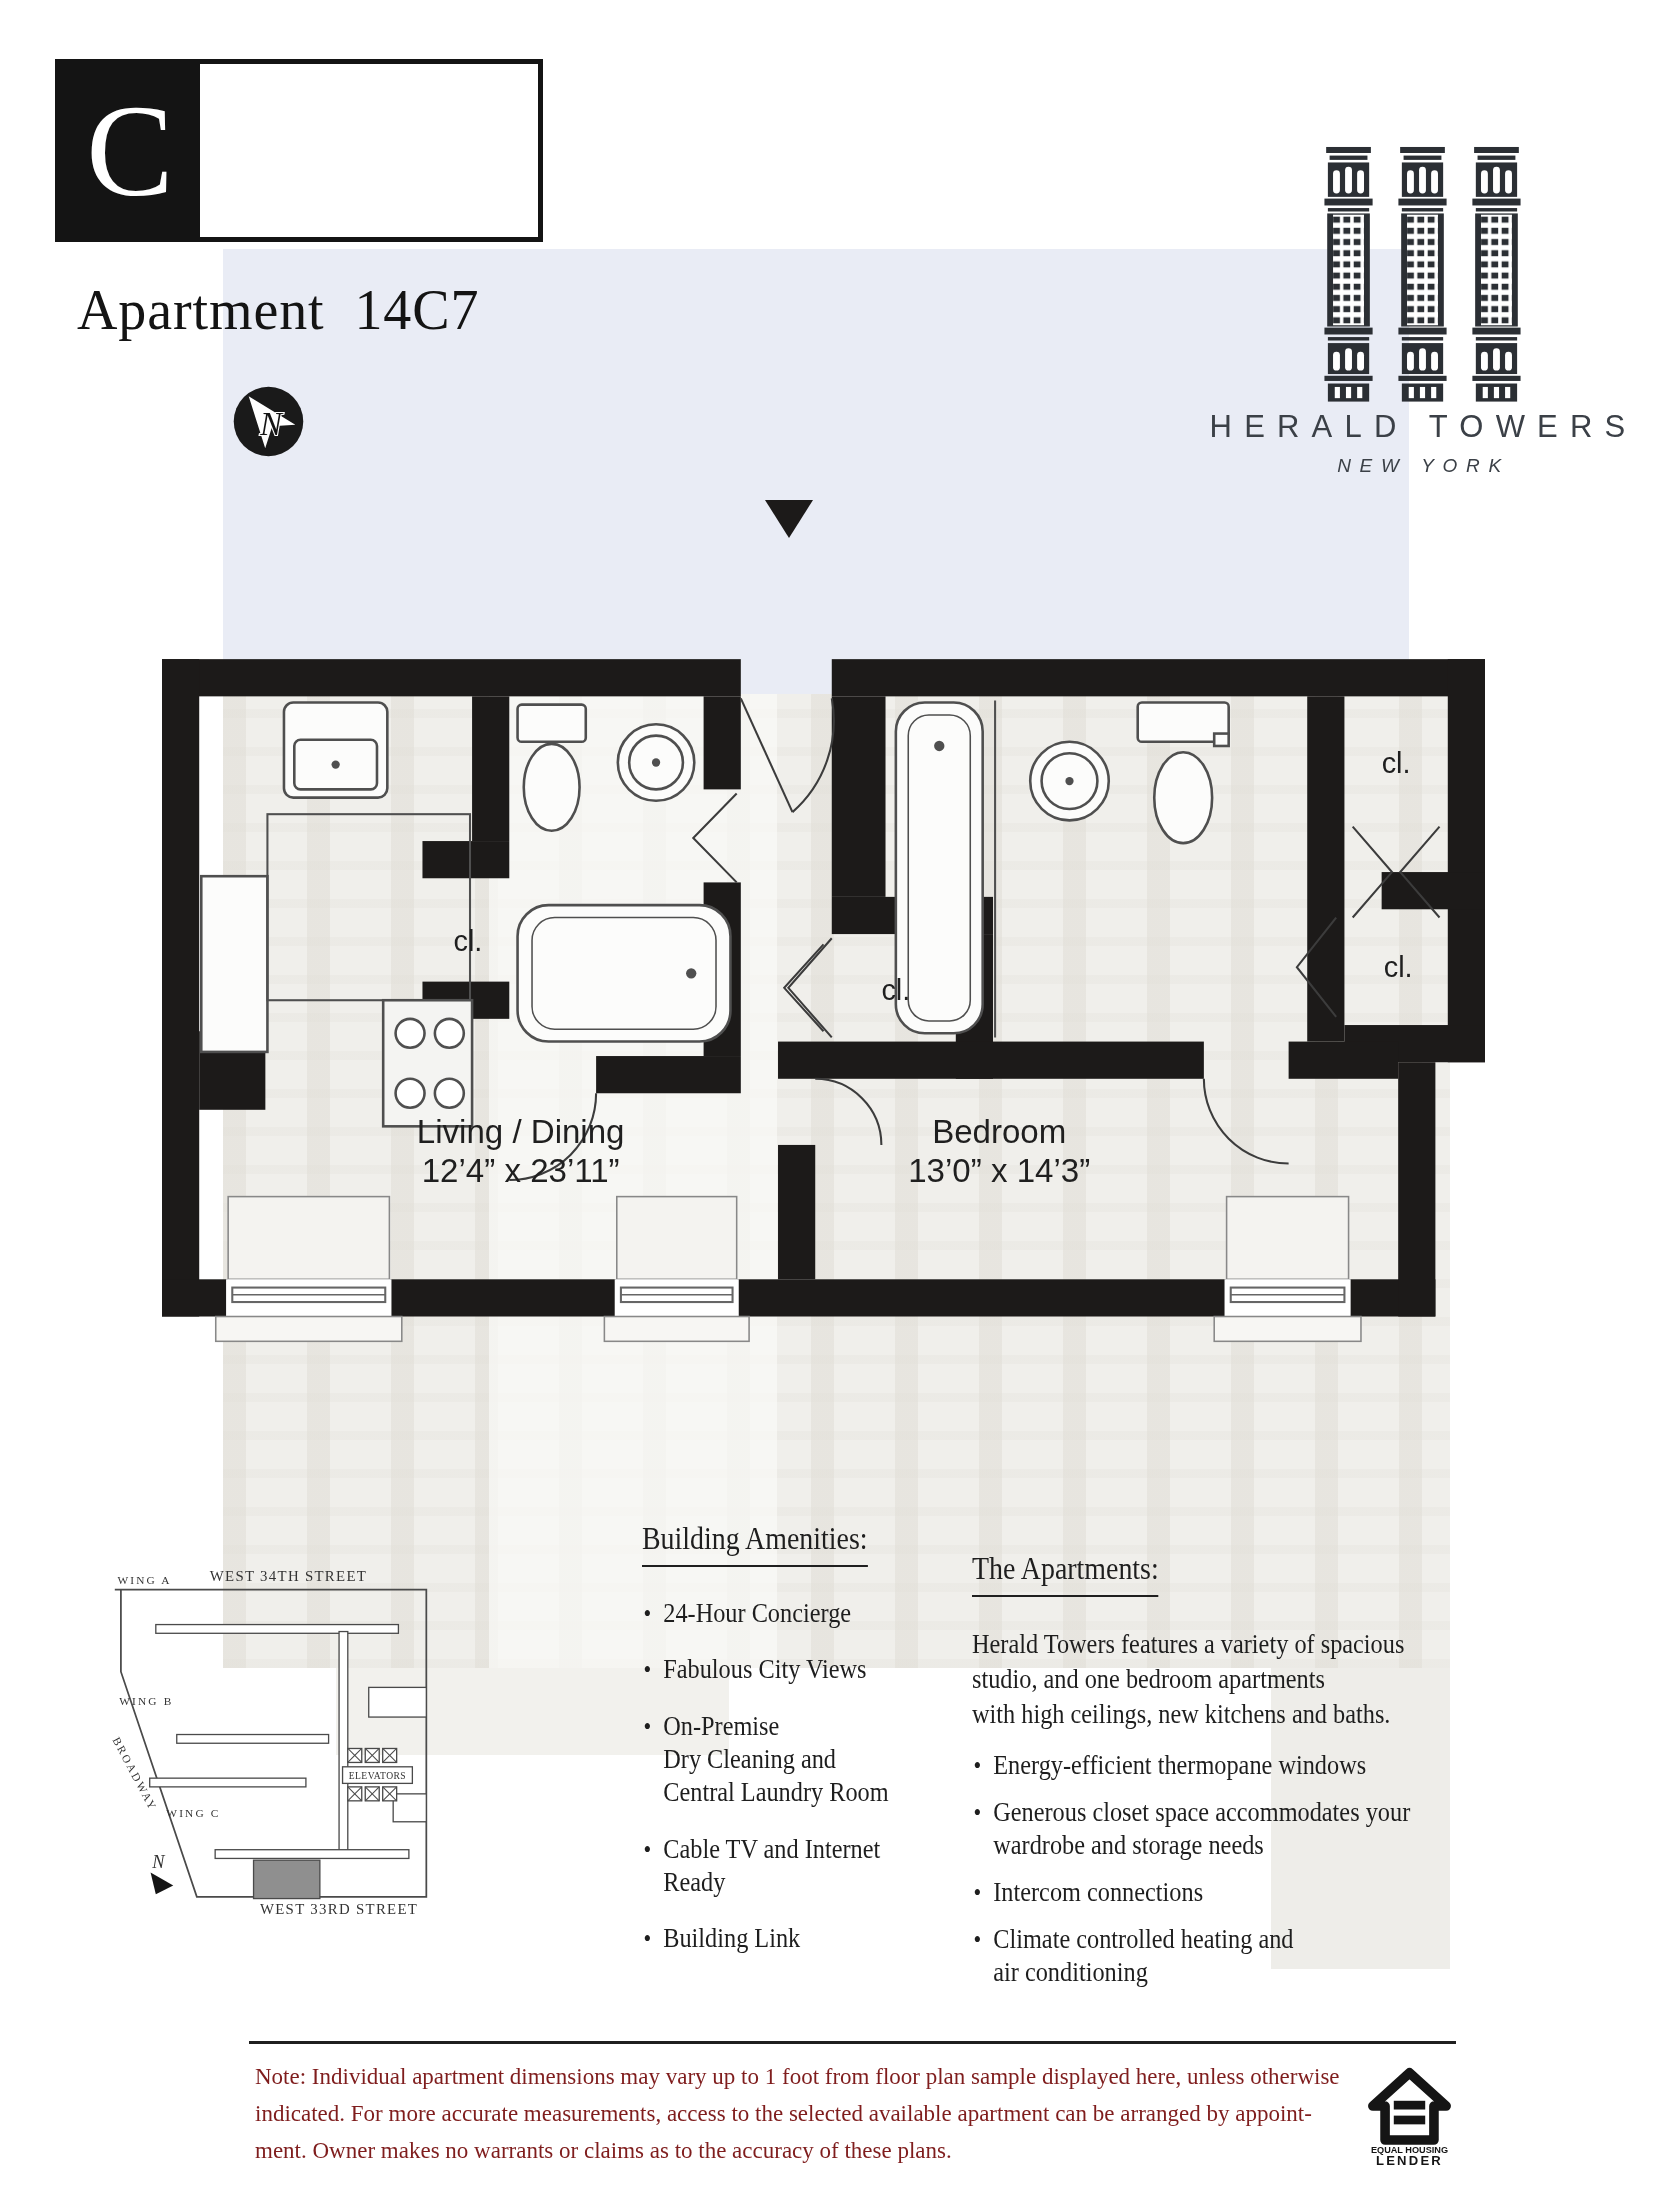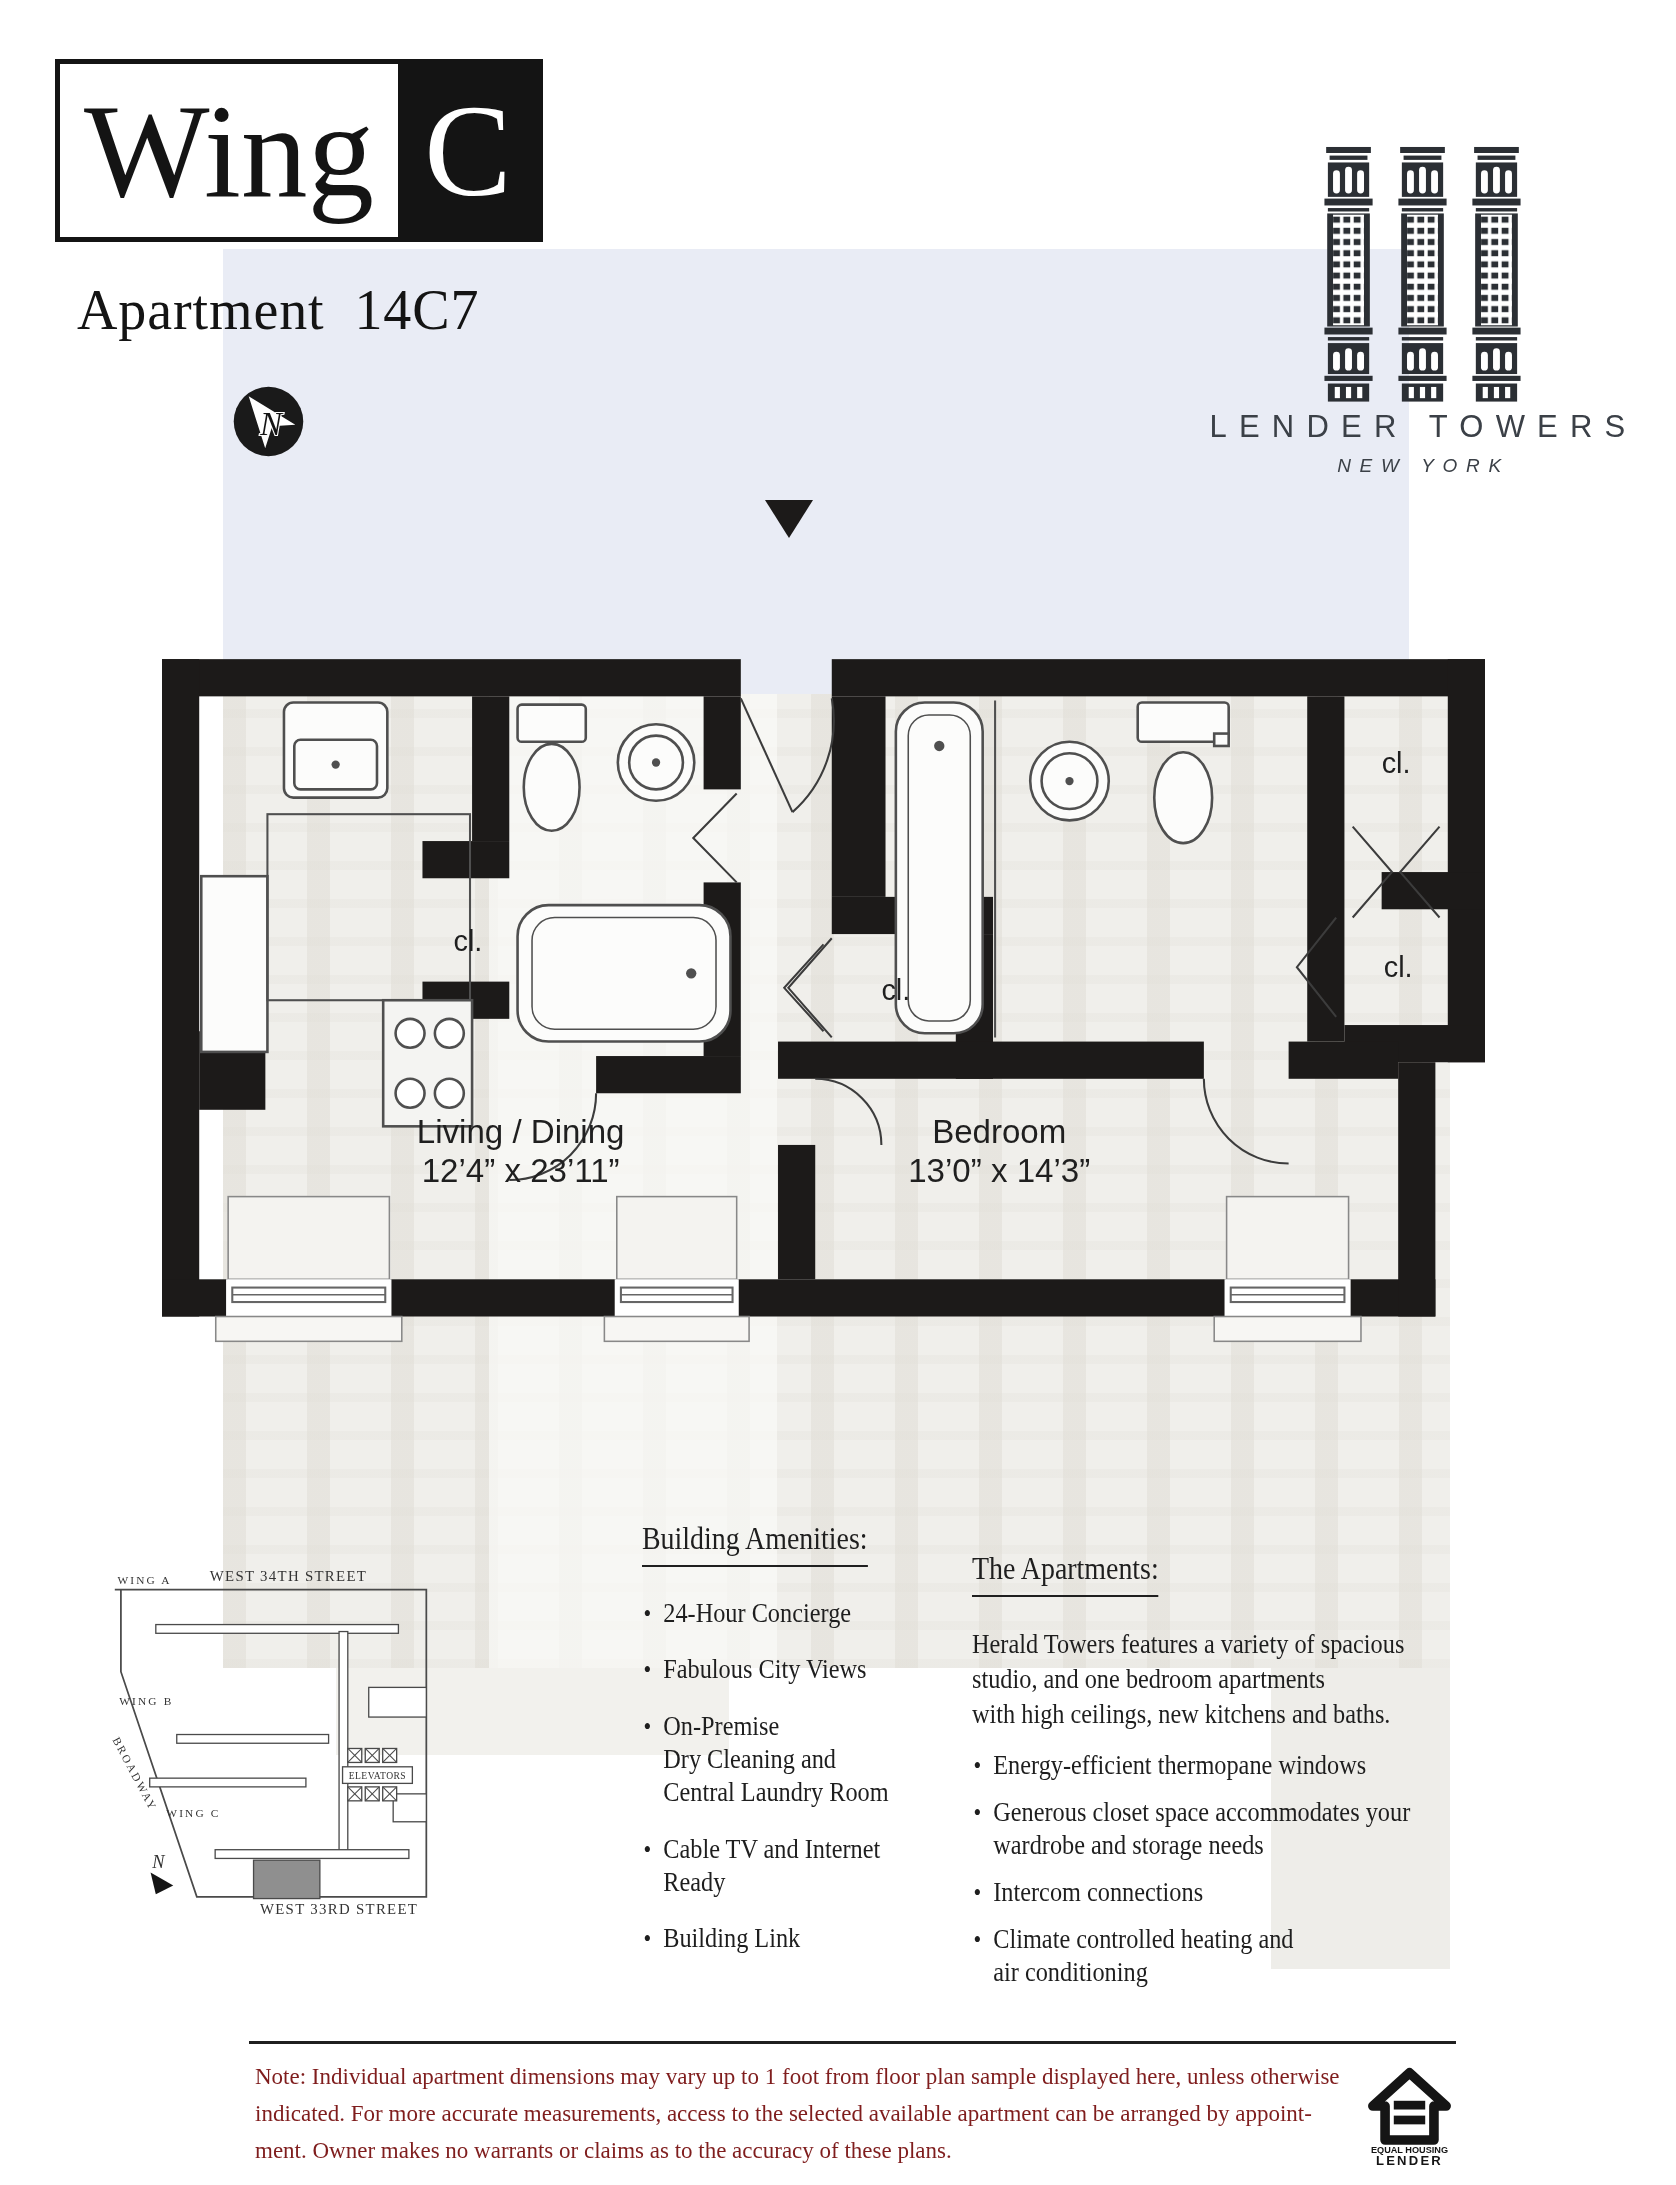--- a/index.html
+++ b/index.html
@@ -53,21 +53,20 @@
 <body>
 
 <div class="abs wm wm-lavender"></div>
 <div class="abs wm wm-photo">
   <div class="abs wm-tower"></div>
 </div>
 <div class="abs wm wm-right"></div>
 <div class="abs wm wm-mid"></div>
 
 <div class="abs z1 titlebox">
-  <div class="wing">Wing</div>
   <div class="letter">C</div>
 </div>
 <div class="abs z1 aptline">Apartment  14C7</div>
 
 <svg class="abs z1" style="left:232px;top:385px" width="73" height="73" viewBox="0 0 84 84">
   <circle cx="42" cy="42" r="40" fill="#1a1a1a"></circle>
   <g transform="rotate(-38 42 42)">
     <polygon points="42,5 20,64 42,49 64,64" fill="#ffffff"></polygon>
   </g>
   <text class="serif" x="45" y="58" text-anchor="middle" font-size="38" font-style="italic" fill="#141414" stroke="#ffffff" stroke-width="2.5" paint-order="stroke">N</text>
@@ -101,21 +100,21 @@
       <rect x="8" y="275" width="48" height="21" fill="#2b2f34"></rect>
       <rect x="16" y="279" width="6" height="13" fill="#fff"></rect>
       <rect x="29" y="279" width="6" height="13" fill="#fff"></rect>
       <rect x="42" y="279" width="6" height="13" fill="#fff"></rect>
     </g>
   </defs>
   <use href="#tower" x="0"></use>
   <use href="#tower" x="86"></use>
   <use href="#tower" x="172"></use>
 </svg>
-<div class="abs z1 brandname">LENDER TOWERS</div>
+<div class="abs z1 brandname">HERALD TOWERS</div>
 <div class="abs z1 brandcity">NEW YORK</div>
 
 <div class="abs z1 entry-tri"></div>
 
 <svg class="abs z1" style="left:162px;top:659px" width="1323" height="699" viewBox="0 0 1280 676">
 
   <g fill="#1c1a19">
     <rect x="0" y="0" width="560" height="36"></rect>
     <rect x="648" y="0" width="632" height="36"></rect>
     <rect x="0" y="0" width="36" height="636"></rect>

